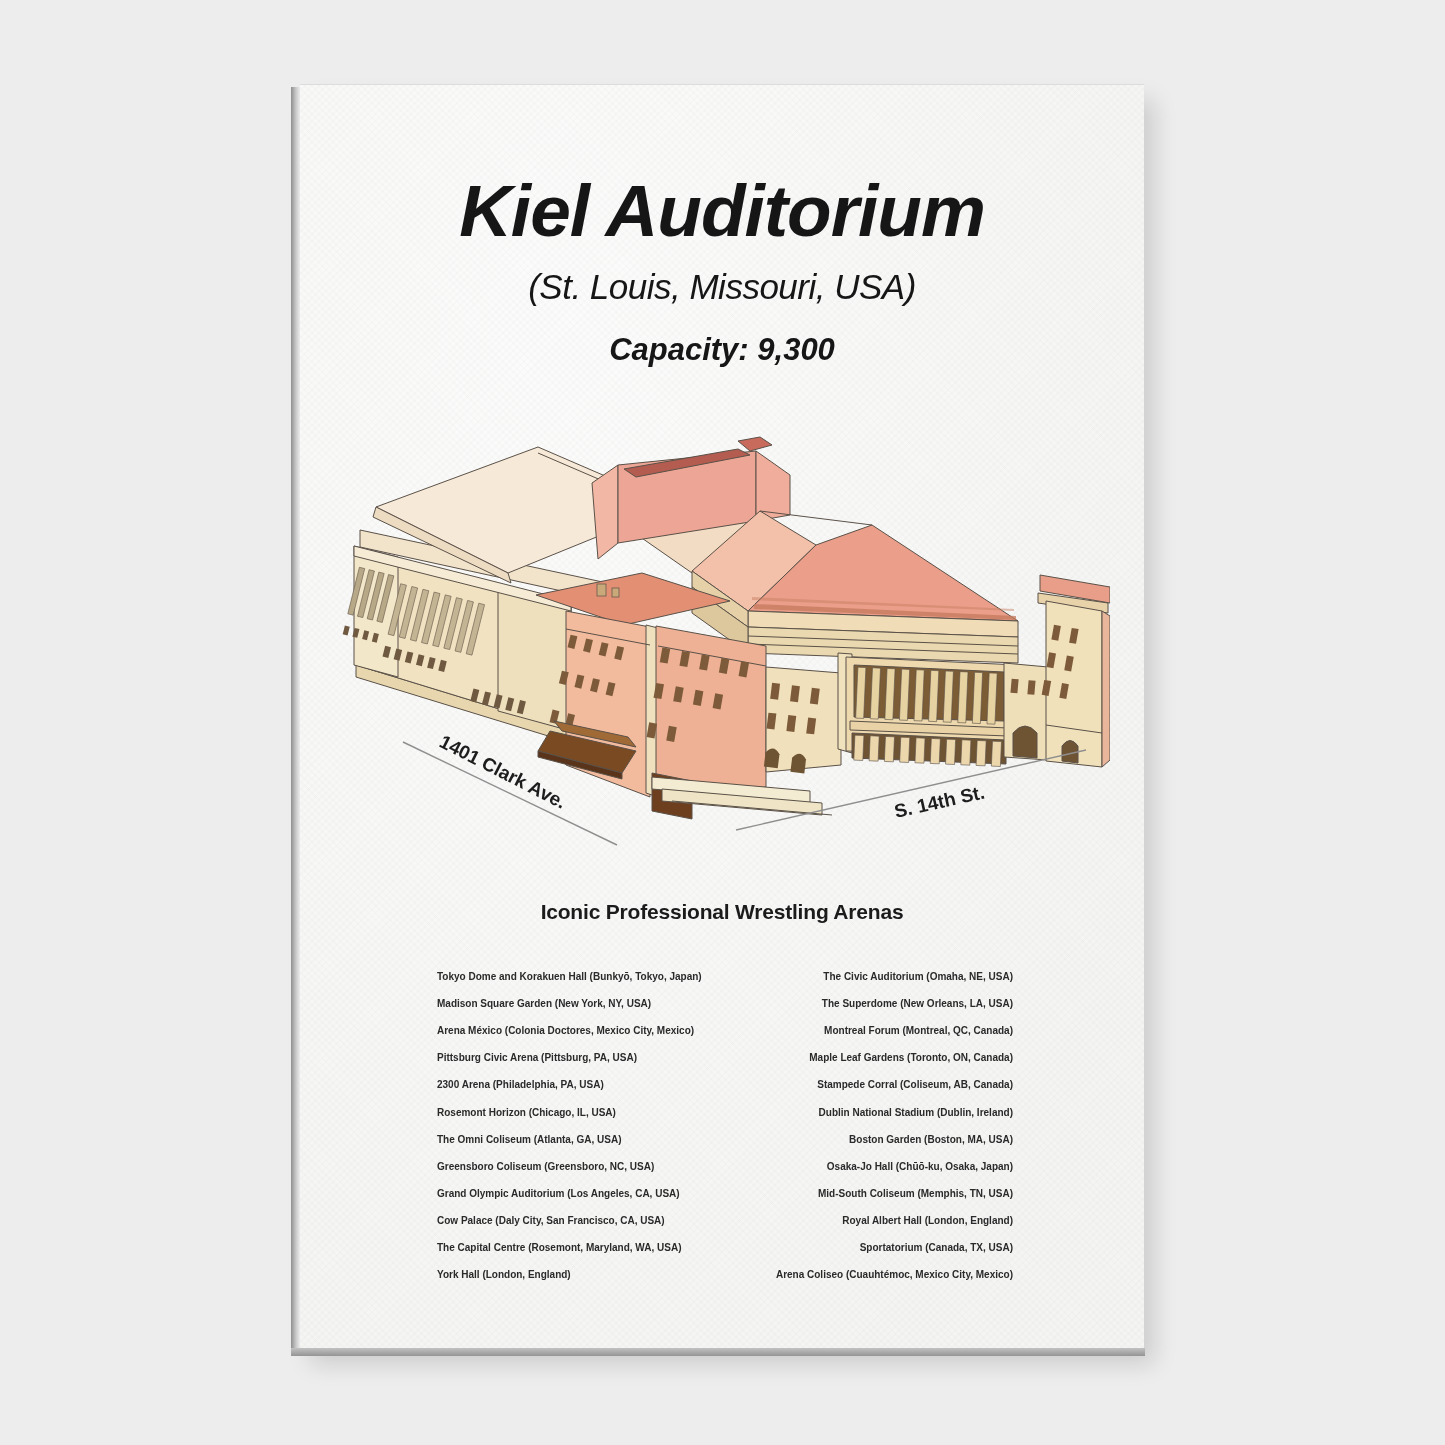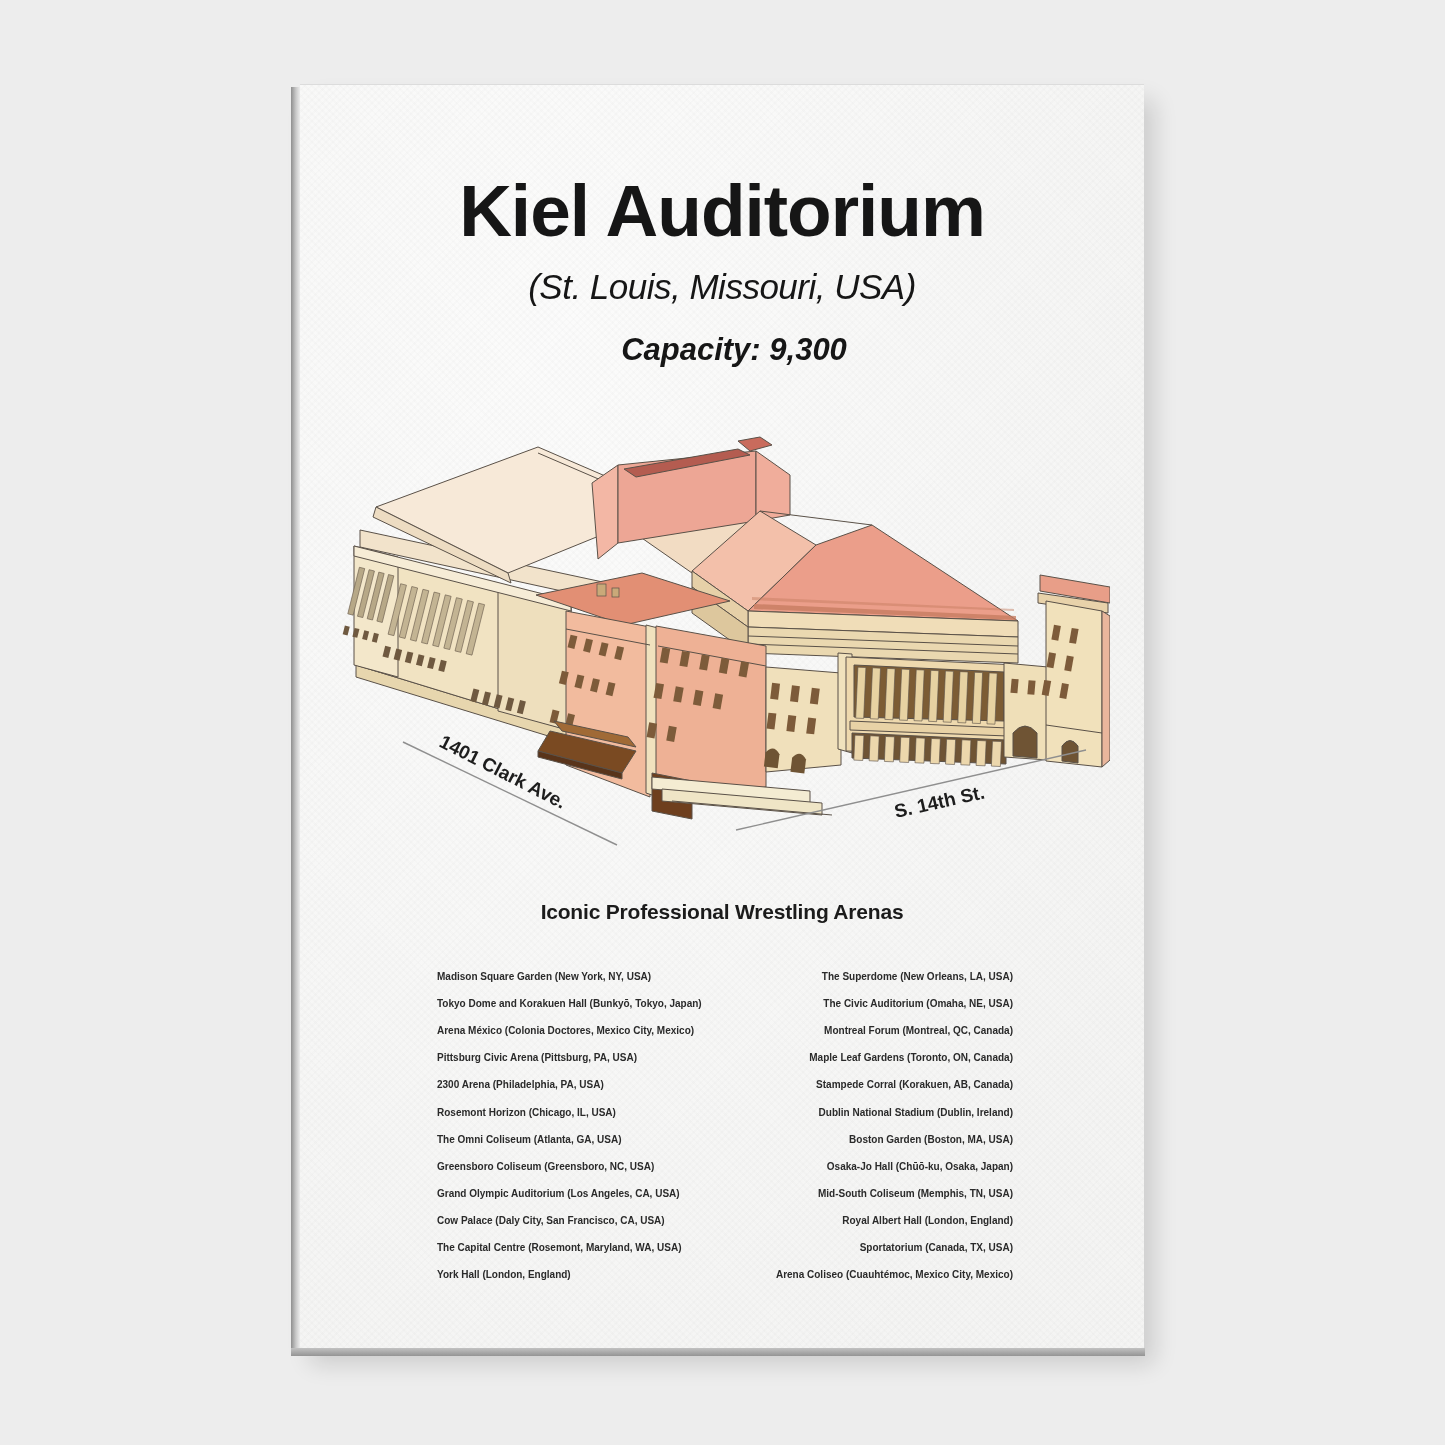--- a/index.html
+++ b/index.html
@@ -24,23 +24,23 @@
     position:absolute;left:-9px;top:2px;width:9px;height:100%;
     background:linear-gradient(to right,#8f8f8f,#c9c9c9 55%,#ececec);
   }
   .canvas-side-bottom{
     position:absolute;left:-9px;bottom:-8px;right:-1px;height:8px;
     background:linear-gradient(to bottom,#c2c2c2,#949494);
     filter:blur(0.4px);
   }
   
   .poster-text{position:absolute;left:0;width:100%;text-align:center;color:#161616;line-height:1;}
-  .title{top:89px;font-size:73px;font-weight:700;letter-spacing:-1px;}
+  .title{top:89px;font-size:73px;font-weight:700;font-style:italic;letter-spacing:-1px;}
   .subtitle{top:184px;font-size:35px;font-weight:400;font-style:italic;letter-spacing:-0.5px;}
-  .capacity{top:249px;font-size:31px;font-weight:700;font-style:italic;padding-left:12px;}
+  .capacity{top:249px;font-size:31px;font-weight:700;font-style:italic;}
   .arena-heading{top:816px;font-size:21px;font-weight:700;letter-spacing:-0.2px;color:#1b1b1b;}
   
   .illustration{position:absolute;left:35px;top:335px;width:775px;height:475px;}
   .illustration svg{width:100%;height:100%;display:block;}
   svg .ln{stroke:#5a5148;stroke-width:1;stroke-linejoin:round;}
   svg text{font-family:"Liberation Sans",sans-serif;font-weight:700;fill:#1d1d1d;}
   
   .arena-list{
     position:absolute;left:137px;right:131px;top:878px;
     display:flex;flex-direction:column;
@@ -264,38 +264,38 @@
       </g>
       <text transform="translate(103,326) rotate(27)" font-size="19">1401 Clark Ave.</text>
       <text transform="translate(561,398) rotate(-12.5)" font-size="19">S. 14th St.</text>
     </svg>
   </div>
 
   <div class="poster-text arena-heading">Iconic Professional Wrestling Arenas</div>
 
   <div class="arena-list">
     <div class="arena-row">
+      <div class="arena-cell left">Tokyo Dome and Korakuen Hall (Bunkyō, Tokyo, Japan)</div>
+      <div class="arena-cell right">The Civic Auditorium (Omaha, NE, USA)</div>
+    </div>
+    <div class="arena-row">
       <div class="arena-cell left">Madison Square Garden (New York, NY, USA)</div>
       <div class="arena-cell right">The Superdome (New Orleans, LA, USA)</div>
     </div>
     <div class="arena-row">
-      <div class="arena-cell left">Tokyo Dome and Korakuen Hall (Bunkyō, Tokyo, Japan)</div>
-      <div class="arena-cell right">The Civic Auditorium (Omaha, NE, USA)</div>
-    </div>
-    <div class="arena-row">
       <div class="arena-cell left">Arena México (Colonia Doctores, Mexico City, Mexico)</div>
       <div class="arena-cell right">Montreal Forum (Montreal, QC, Canada)</div>
     </div>
     <div class="arena-row">
       <div class="arena-cell left">Pittsburg Civic Arena (Pittsburg, PA, USA)</div>
       <div class="arena-cell right">Maple Leaf Gardens (Toronto, ON, Canada)</div>
     </div>
     <div class="arena-row">
       <div class="arena-cell left">2300 Arena (Philadelphia, PA, USA)</div>
-      <div class="arena-cell right">Stampede Corral (Korakuen, AB, Canada)</div>
+      <div class="arena-cell right">Stampede Corral (Coliseum, AB, Canada)</div>
     </div>
     <div class="arena-row">
       <div class="arena-cell left">Rosemont Horizon (Chicago, IL, USA)</div>
       <div class="arena-cell right">Dublin National Stadium (Dublin, Ireland)</div>
     </div>
     <div class="arena-row">
       <div class="arena-cell left">The Omni Coliseum (Atlanta, GA, USA)</div>
       <div class="arena-cell right">Boston Garden (Boston, MA, USA)</div>
     </div>
     <div class="arena-row">

